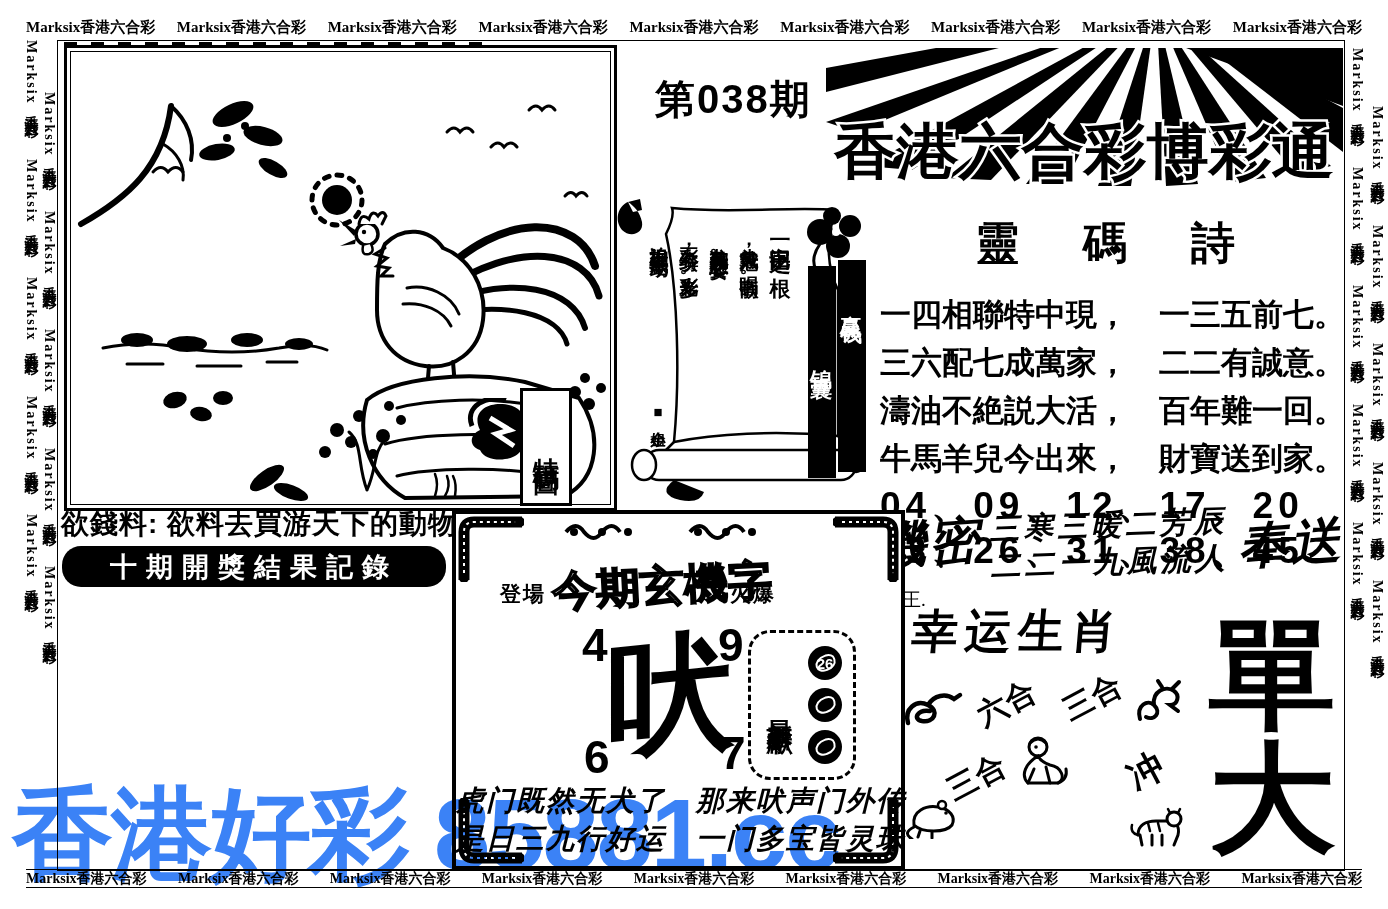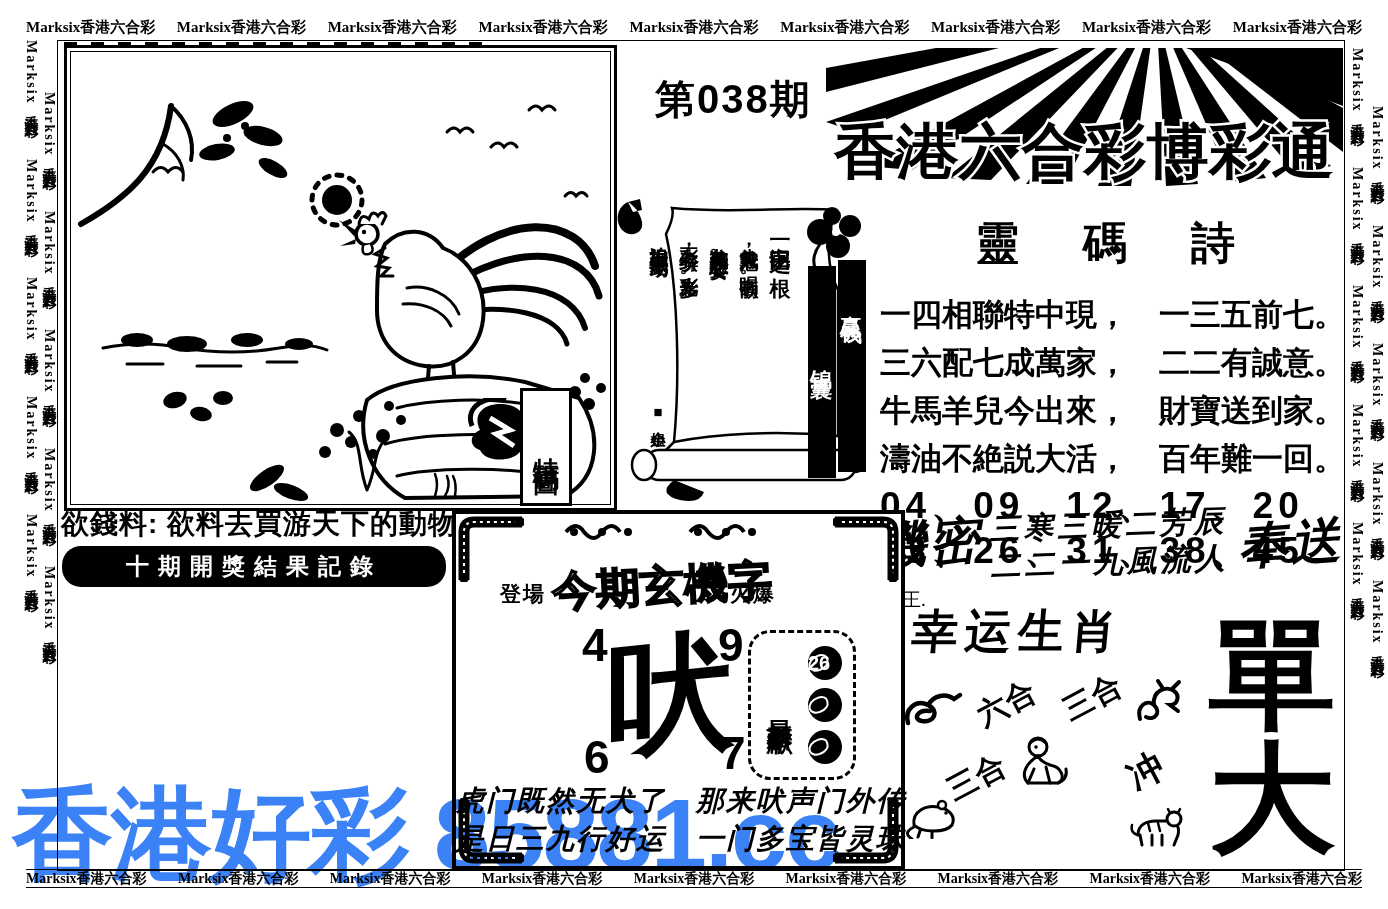--- a/index.html
+++ b/index.html
@@ -27,21 +27,21 @@
   #clip-remnant{left:64px;top:42px;width:420px;height:5px;
      background:repeating-linear-gradient(90deg,#000 0 13px,transparent 13px 27px);}
   #stamp{left:520px;top:388px;width:46px;height:112px;border:3px solid #000;background:#fff;
          display:flex;align-items:center;justify-content:center;}
   #stamp .txt{writing-mode:vertical-rl;text-orientation:upright;font-family:"Liberation Serif",serif;
          font-weight:900;font-size:26px;letter-spacing:7px;}
   #pot-logo{left:462px;top:398px;}
   
   #money-line{left:61px;top:505px;font-size:28px;font-weight:900;letter-spacing:1px;white-space:nowrap;}
   #results-bar{left:62px;top:546px;width:384px;height:41px;background:#000;color:#fff;
-      display:flex;align-items:center;justify-content:center;font-size:23px;font-weight:900;letter-spacing:9px;border-radius:19px;}
+      display:flex;align-items:center;justify-content:center;font-size:27px;font-weight:900;letter-spacing:9px;border-radius:19px;}
   
   #issue{left:655px;top:72px;font-size:40px;font-weight:900;letter-spacing:2px;}
   #banner{left:826px;top:48px;}
   
   #scroll{left:614px;top:198px;width:270px;height:310px;}
   .scol{position:absolute;writing-mode:vertical-rl;text-orientation:upright;
         font-family:"Liberation Serif",serif;font-weight:700;font-size:19px;letter-spacing:2px;}
   .scol.first{font-size:21px;font-weight:900;}
   .sbar{position:absolute;background:#000;color:#fff;writing-mode:vertical-rl;text-orientation:upright;
         font-weight:700;font-size:22px;letter-spacing:8px;width:28px;box-sizing:border-box;
@@ -68,21 +68,21 @@
   #mystery .enter,#mystery .hot{position:absolute;font-size:21px;font-weight:900;
         font-family:"Liberation Serif",serif;letter-spacing:2px;}
   #mystery .enter{left:44px;top:66px;} #mystery .hot{left:274px;top:66px;}
   #title-outline{position:absolute;left:92px;top:38px;overflow:visible;}
   .panel{position:absolute;border:3px dashed #000;border-radius:22px;display:flex;align-items:center;
         justify-content:space-evenly;box-sizing:border-box;background:#fff;}
   #panel-left{left:34px;top:116px;width:104px;height:150px;}
   #panel-right{left:292px;top:116px;width:108px;height:150px;}
   .circs{display:flex;flex-direction:column;gap:8px;}
   .blobcircle{width:34px;height:34px;border-radius:50%;background:#000;color:#fff;position:relative;
-        display:flex;align-items:center;font-weight:800;font-size:20px;}
+        display:flex;align-items:center;justify-content:center;font-weight:800;font-size:15px;}
   .blobcircle::before{content:"";position:absolute;width:17px;height:12px;border:2.5px solid #fff;
         border-radius:60% 40% 55% 45%;transform:rotate(-18deg);}
   .blobcircle span{position:relative;z-index:1;}
   .vlabel{writing-mode:vertical-rl;text-orientation:upright;font-weight:900;font-size:26px;
         letter-spacing:3px;font-family:"Liberation Serif",serif;}
   .cnum{position:absolute;font-size:46px;font-weight:800;}
   #num-tl{left:126px;top:104px;} #num-tr{left:262px;top:104px;}
   #num-bl{left:128px;top:216px;} #num-br{left:264px;top:212px;}
   #center-char{position:absolute;left:140px;top:100px;width:150px;height:165px;font-size:128px;
         font-family:"Liberation Serif",serif;font-weight:900;transform:rotate(-6deg) skewX(-6deg);
@@ -283,22 +283,22 @@
   <div class="scol" style="left:32px;top:34px;">追根到底十尾劲。</div>
   <div id="signature">■金小姐</div>
   <div class="sbar" style="left:224px;top:62px;height:212px;padding-top:38px;">赢钱</div>
   <div class="sbar" style="left:194px;top:68px;height:212px;padding-top:86px;">锦囊</div>
 </div>
 
 <div class="abs" id="poem">
   <div class="title">靈　碼　詩</div>
   <div class="line">一四相聯特中現，　一三五前七。</div>
   <div class="line">三六配七成萬家，　二二有誠意。</div>
+  <div class="line">濤油不絶説大活，　百年難一回。</div>
   <div class="line">牛馬羊兒今出來，　財寶送到家。</div>
-  <div class="line">濤油不絶説大活，　百年難一回。</div>
   <div class="nums">04、09、12、17、20</div>
   <div class="nums">23、26、31、38、45</div>
 </div>
 
 <div class="abs" id="secret">
   <div class="big callig">機密</div>
   <div class="mid callig">
     <div>三寒三暖二芳辰</div>
     <div>二二一九風流人</div>
   </div>

